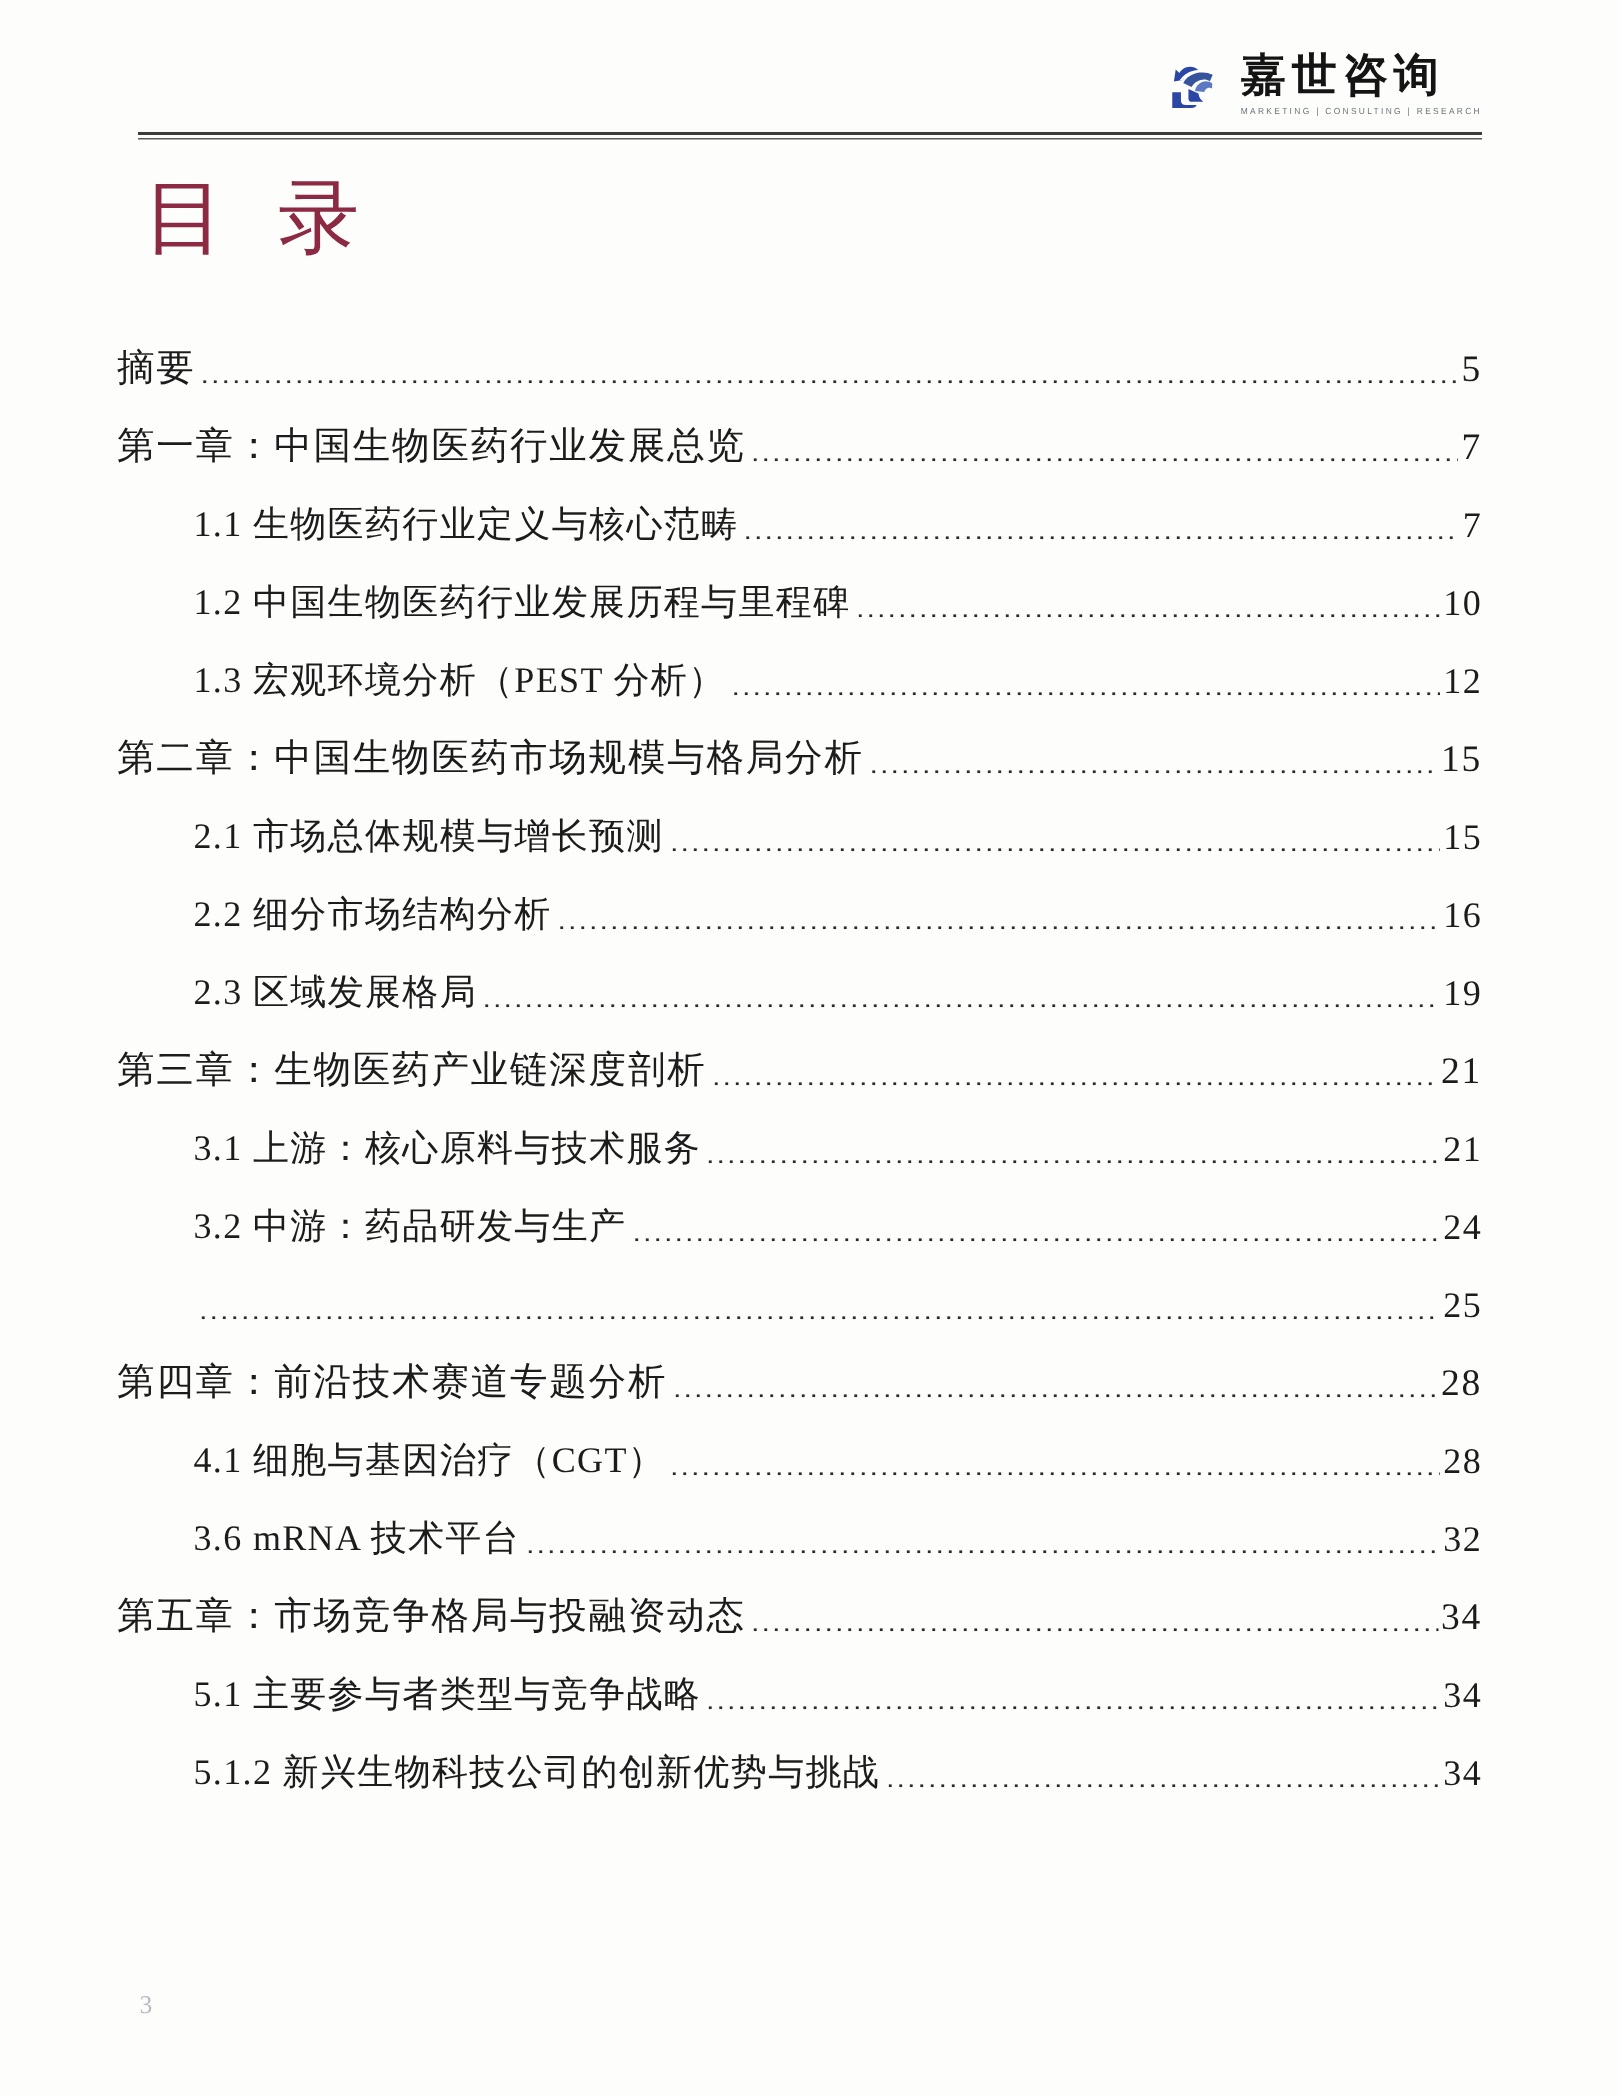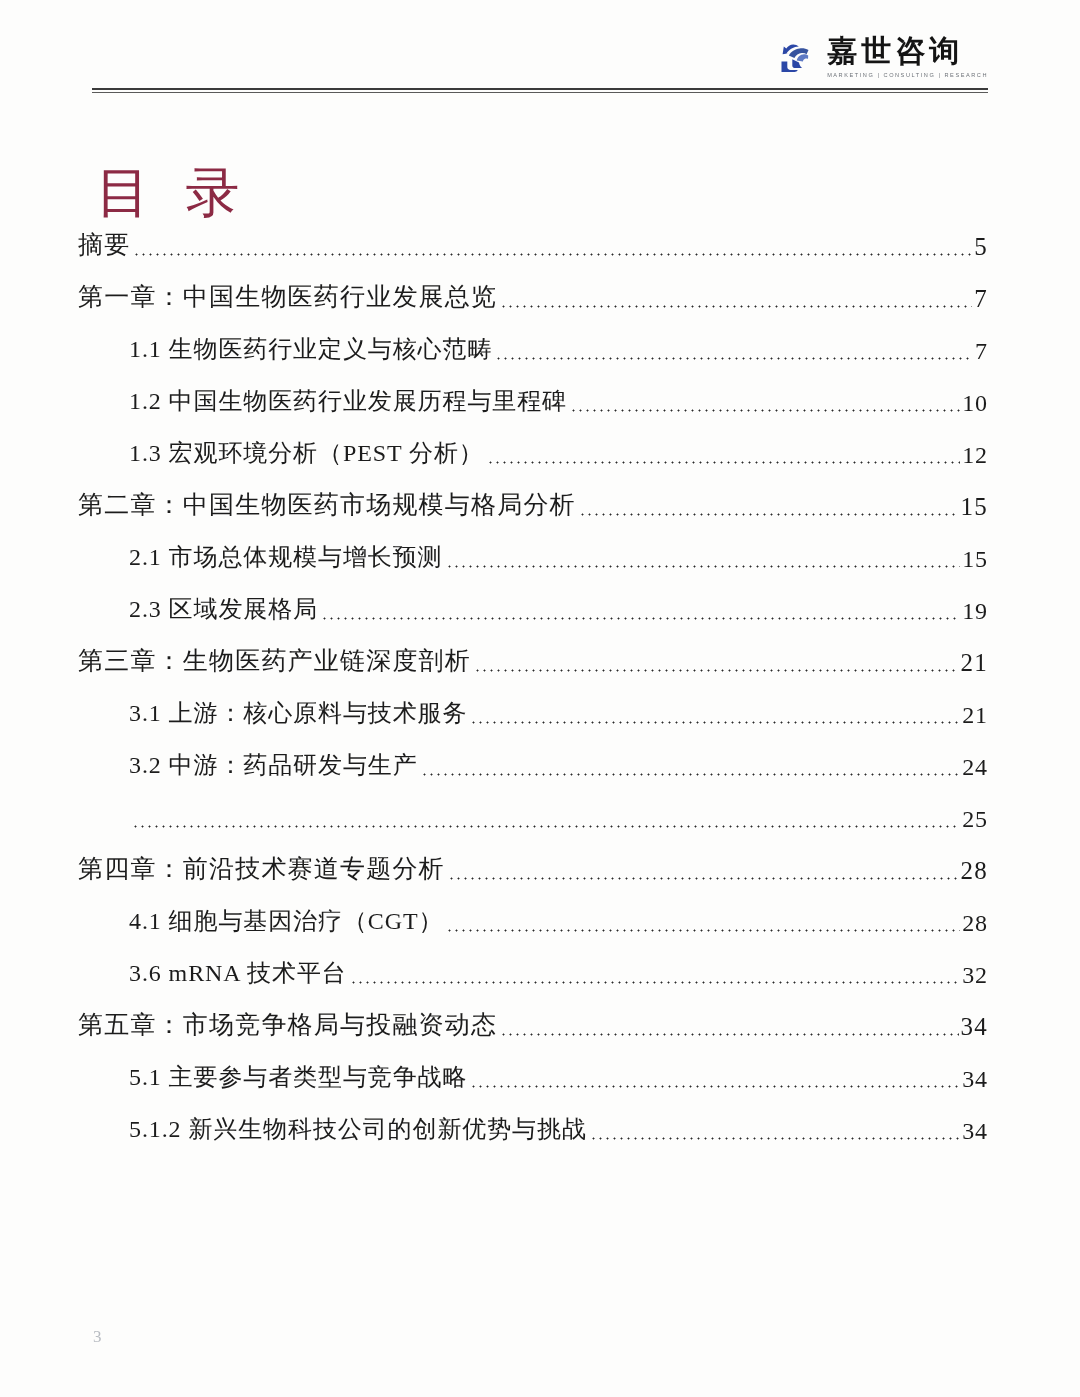--- a/index.html
+++ b/index.html
@@ -93,21 +93,20 @@
   .toc-title {
     position: absolute;
     left: 96px;
     top: 118px;
     font-family: "Liberation Serif", "DejaVu Serif", serif;
     font-size: 54px;
     line-height: 1;
     letter-spacing: 11px;
     color: #8c2a44;
     white-space: nowrap;
-    margin-top: 48px;
   }
 
   
   .toc {
     position: absolute;
     left: 76px;
     right: 92px;
     top: 213px;
   }
   .toc-entry {
@@ -229,20 +228,25 @@
         <span class="label">第二章：中国生物医药市场规模与格局分析</span>
         <span class="leader"></span>
         <span class="pageno">15</span>
       </div>
       <div class="toc-entry level-1">
         <span class="label">2.1 市场总体规模与增长预测</span>
         <span class="leader"></span>
         <span class="pageno">15</span>
       </div>
       <div class="toc-entry level-1">
+        <span class="label">2.2 细分市场结构分析</span>
+        <span class="leader"></span>
+        <span class="pageno">16</span>
+      </div>
+      <div class="toc-entry level-1">
         <span class="label">2.3 区域发展格局</span>
         <span class="leader"></span>
         <span class="pageno">19</span>
       </div>
       <div class="toc-entry level-0">
         <span class="label">第三章：生物医药产业链深度剖析</span>
         <span class="leader"></span>
         <span class="pageno">21</span>
       </div>
       <div class="toc-entry level-1">

